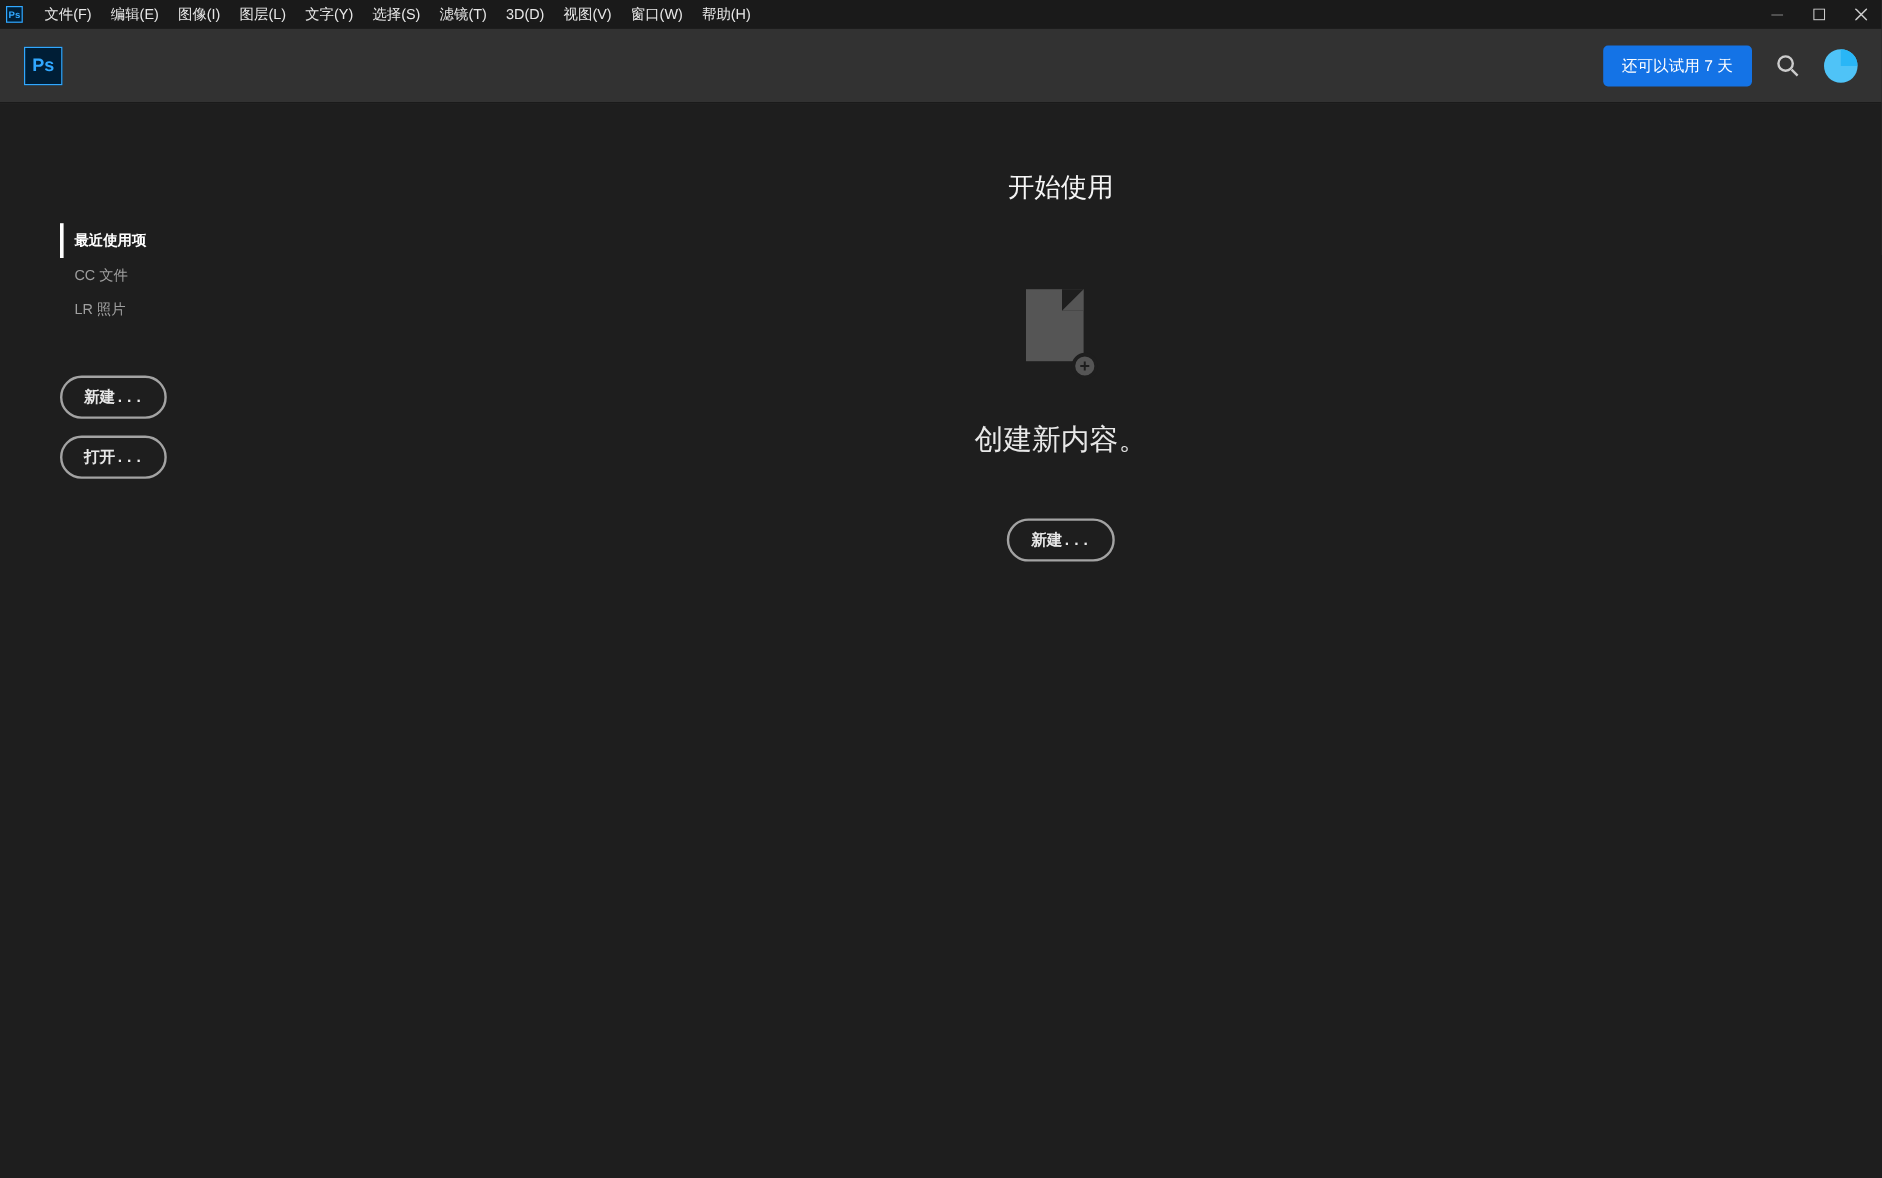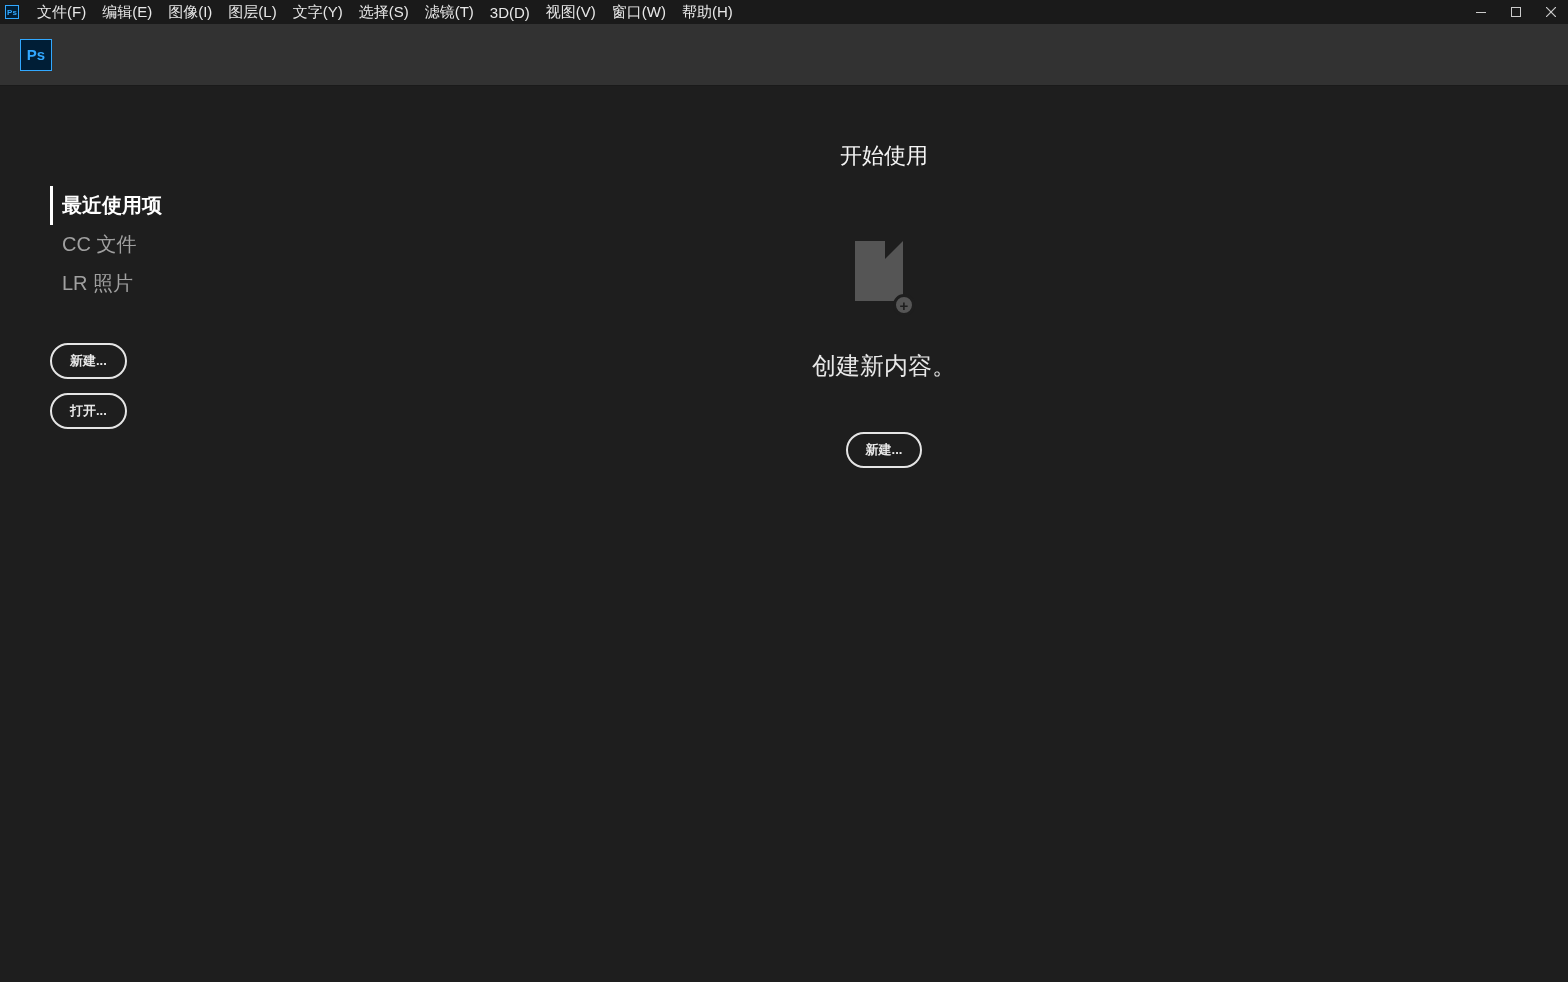--- a/index.html
+++ b/index.html
@@ -39,21 +39,21 @@
       font-size: 8px;
       font-weight: bold;
     }
     .menubar {
       display: flex;
       align-items: center;
       height: 100%;
     }
     .menu-item {
       color: #e8e8e8;
-      font-size: 15px;
+      font-size: 12px;
       padding: 4px 8px;
       height: 100%;
       display: flex;
       align-items: center;
       cursor: pointer;
     }
     .window-controls {
       position: absolute;
       right: 0;
       top: 0;
@@ -142,46 +142,47 @@
     }
     .sidebar {
       width: 200px;
       padding: 100px 0 0 50px;
     }
     .side-list {
       margin-bottom: 40px;
     }
     .side-item {
       color: #a0a0a0;
-      font-size: 20px;
+      font-size: 12px;
       padding: 6px 0 6px 12px;
       cursor: pointer;
       font-weight: 500;
     }
     .side-item.active {
       color: #fff;
       border-left: 3px solid #fff;
       padding-left: 9px;
       font-weight: bold;
     }
     .side-buttons {
       display: flex;
       flex-direction: column;
       gap: 14px;
     }
     .pill-btn {
       background: transparent;
-      border: 2px solid #e5e5e5;
+      border: 2px solid #a3a3a3;
       color: #e8e8e8;
       font-size: 13px;
       padding: 7px 18px;
       border-radius: 20px;
       cursor: pointer;
       width: fit-content;
       font-weight: bold;
+      font-family: Liberation Mono, monospace;
     }
     .content {
       flex: 1;
       display: flex;
       flex-direction: column;
       align-items: center;
       padding-top: 55px;
     }
     .welcome-title {
       color: #f5f5f5;
@@ -278,20 +279,30 @@
           <line x1="10" y1="0" x2="0" y2="10" stroke="#ccc" stroke-width="1.2"></line>
         </svg>
     </div>
   </div>
 </div>
 
 <div class="topbar">
   <div class="ps-logo">
       <span>Ps</span>
     </div>
+  <div class="topbar-right">
+    <button class="trial-btn">还可以试用 7 天</button>
+    <div class="search-btn">
+      <svg width="20" height="20" viewBox="0 0 20 20">
+          <circle cx="8" cy="8" r="6" fill="none" stroke="#ccc" stroke-width="2"></circle>
+          <line x1="13" y1="13" x2="18" y2="18" stroke="#ccc" stroke-width="2"></line>
+        </svg>
+    </div>
+    <div class="avatar"></div>
+  </div>
 </div>
 
 <div class="main">
   <div class="sidebar">
     <div class="side-list">
       <div class="side-item active">最近使用项</div>
       <div class="side-item">CC 文件</div>
       <div class="side-item">LR 照片</div>
     </div>
     <div class="side-buttons">

